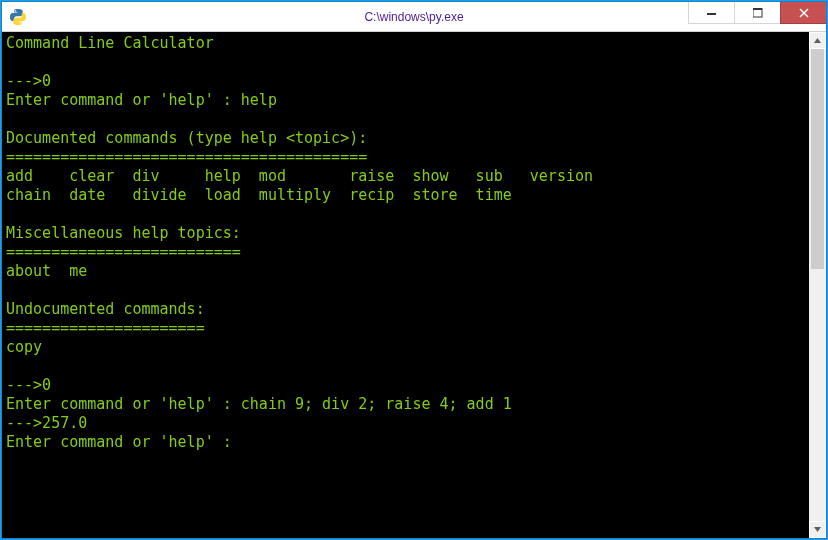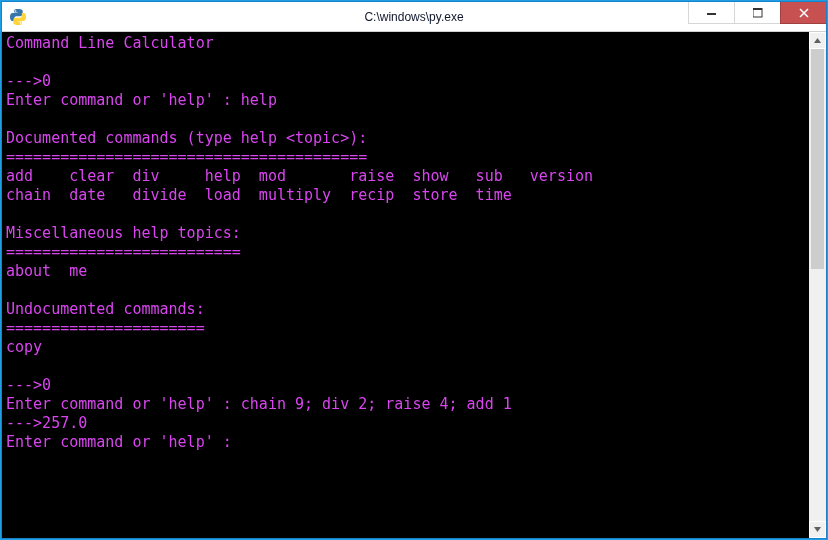--- a/index.html
+++ b/index.html
@@ -33,21 +33,21 @@
       margin-left: 8px;
       display: flex;
       align-items: center;
       justify-content: center;
     }
     .title-text {
       position: absolute;
       left: 50%;
       transform: translateX(-50%);
       font-size: 12px;
-      color: #0f172a;
+      color: #4c1d95;
     }
     .win-controls {
       position: absolute;
       right: 0;
       top: 0;
       display: flex;
       height: 22px;
     }
     .win-btn {
       width: 46px;
@@ -71,21 +71,21 @@
     .win-btn svg { display: block; }
     .content-wrap {
       flex: 1;
       display: flex;
       background: #000000;
       position: relative;
     }
     .terminal {
       flex: 1;
       background: #000000;
-      color: #d946ef;
+      color: #84cc16;
       font-family: "Lucida Console", "Consolas", monospace;
       font-size: 15px;
       line-height: 19px;
       padding: 2px 2px 2px 4px;
       white-space: pre;
       overflow: hidden;
     }
     .scrollbar {
       width: 17px;
       background: #f0f0f0;

